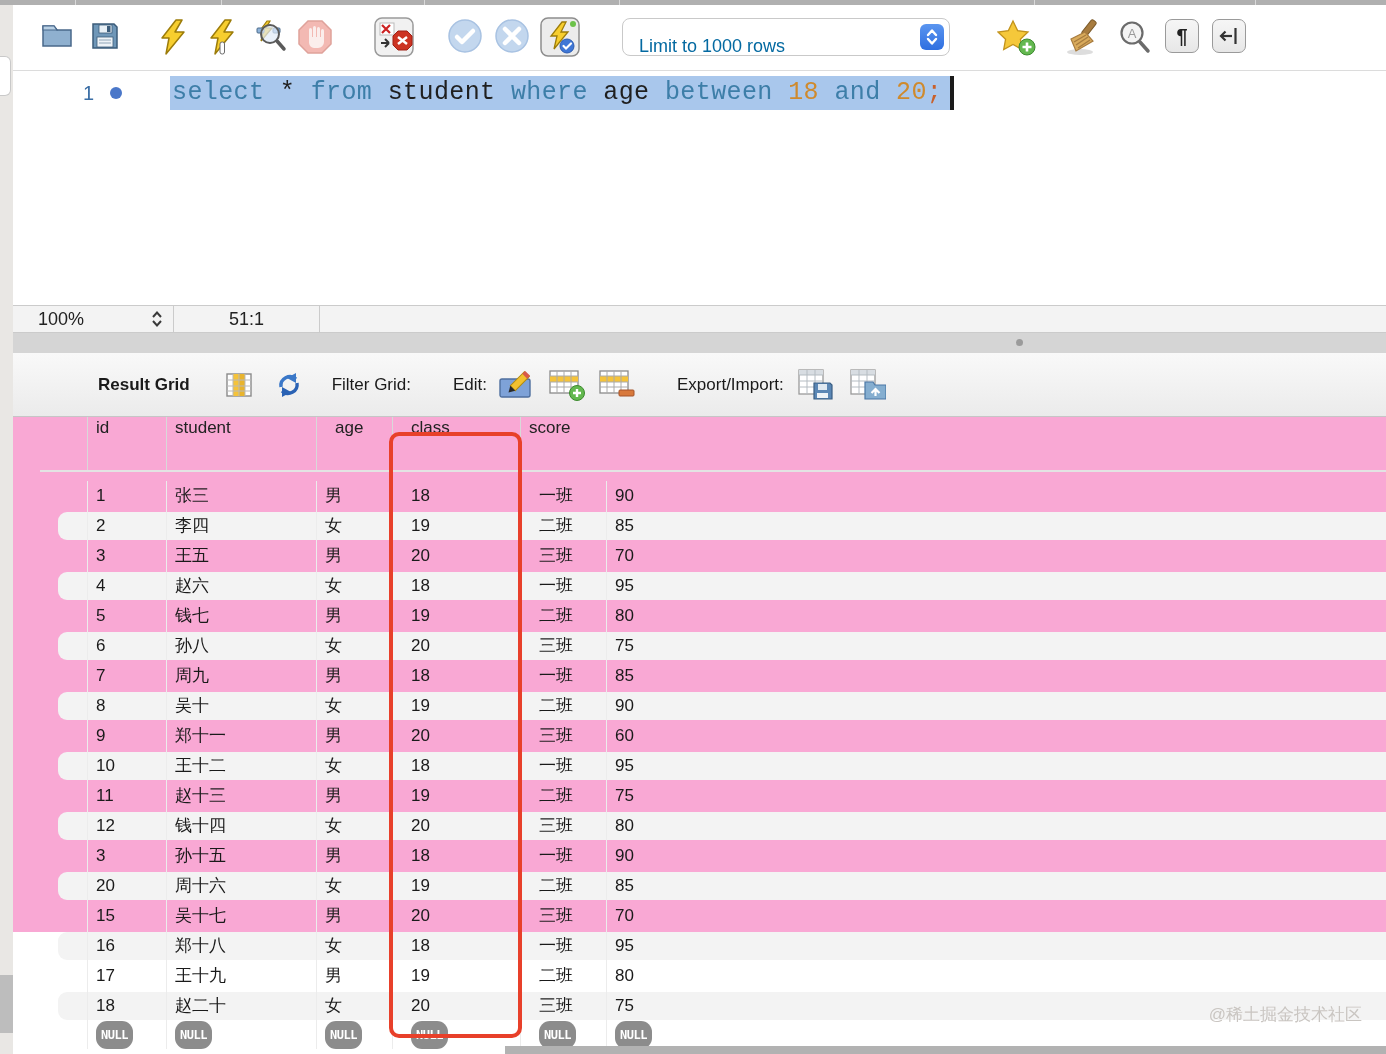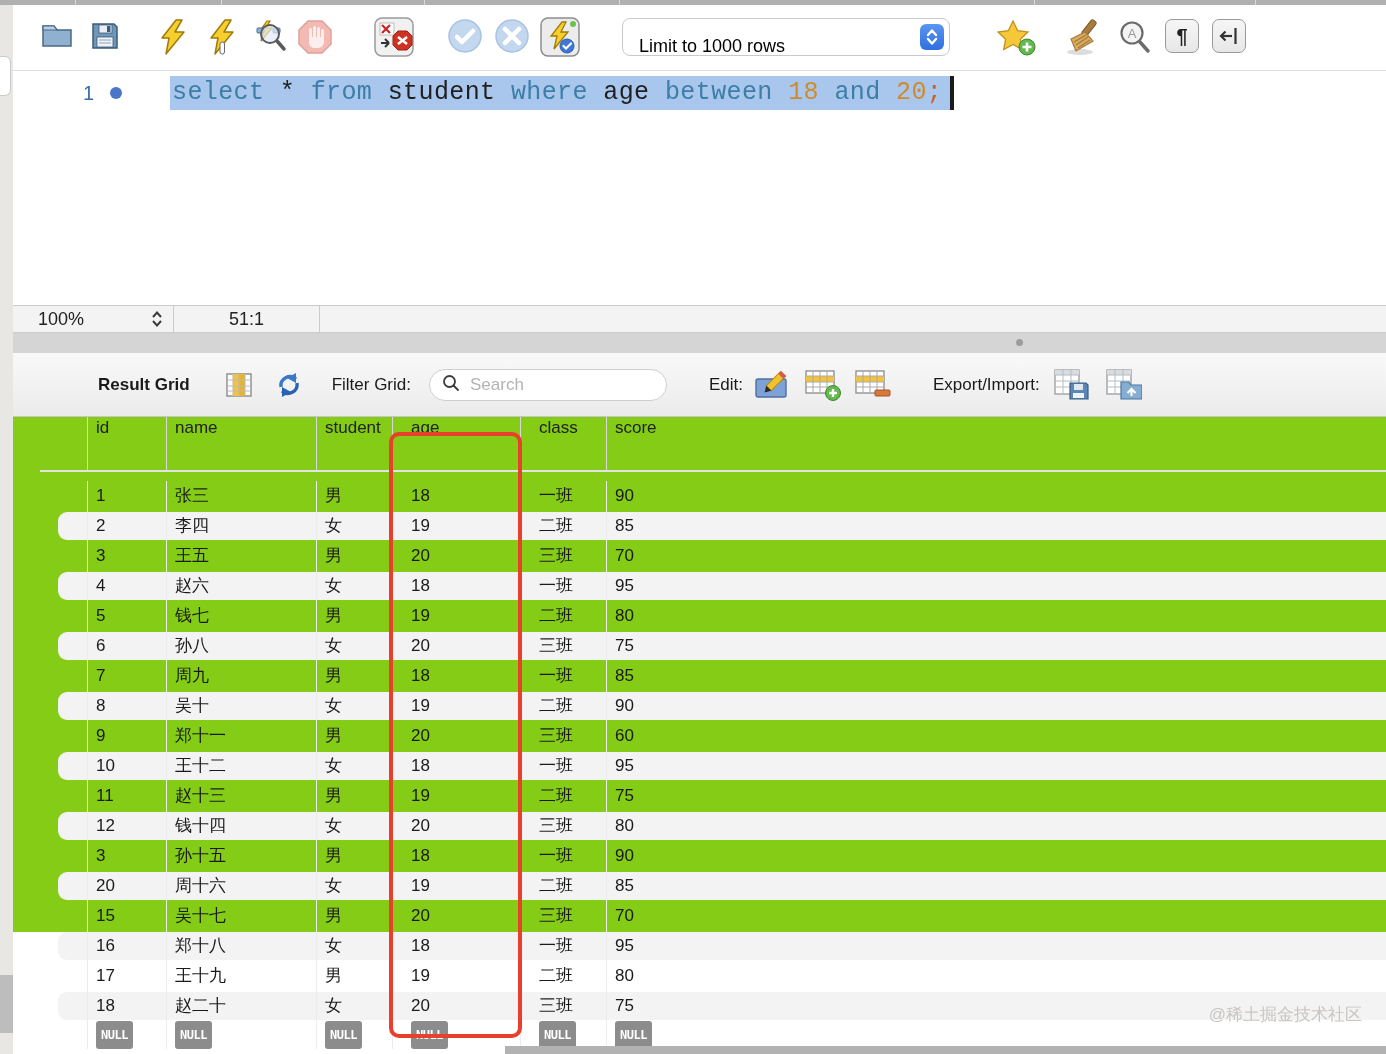--- a/index.html
+++ b/index.html
@@ -14,21 +14,21 @@
   #rail-tab{left:0;top:56px;width:10px;height:38px;background:#fff;border:1px solid #c9c9c9;border-left:none;border-radius:0 6px 6px 0;}
   #rail-thumb{left:0;top:975px;width:13px;height:58px;background:#bdbdbd;}
   
   #toolbar{left:13px;top:5px;width:1373px;height:65px;background:#ffffff;border-bottom:1px solid #dcdcdc;z-index:2;}
   .tico{position:absolute;top:14px;display:flex;align-items:center;justify-content:center;}
   .tbtn{width:34px;height:34px;border:1.5px solid #9a9a9a;border-radius:7px;background:linear-gradient(#f6f6f6,#e7e7e7);
         display:flex;align-items:center;justify-content:center;box-sizing:border-box;}
   .pilcrow{font-size:20px;font-weight:bold;color:#222;}
   #limit-dd{left:609px;top:13px;width:328px;height:38px;background:#fff;border:1.5px solid #c9c9c9;border-radius:8px;
             box-sizing:border-box;display:flex;align-items:center;}
-  #limit-dd .lbl{font-size:18px;padding-left:16px;color:#000000;margin-top:18px;}
+  #limit-dd .lbl{font-size:18px;padding-left:16px;color:#0369a1;margin-top:18px;}
   #limit-dd .step{position:absolute;right:5px;top:5px;width:24px;height:26px;border-radius:6px;
             background:linear-gradient(#5a95f0,#2f6fe0);display:flex;align-items:center;justify-content:center;}
   
   #editor{left:13px;top:71px;width:1373px;height:234px;background:#fff;}
   #line1{position:absolute;left:0;top:5px;width:100%;height:34px;}
   #sel{position:absolute;left:157px;top:0;width:780px;height:34px;background:var(--selection);}
   #ln{position:absolute;left:51px;top:0;width:30px;text-align:right;line-height:34px;font-size:20px;color:var(--line-number);}
   #stmt-dot{position:absolute;left:97px;top:11px;width:12px;height:12px;border-radius:50%;background:var(--statement-dot);}
   #sql-code{position:absolute;left:159px;top:0;line-height:34px;font-family:Liberation Mono, monospace;
             font-size:25px;letter-spacing:0.4px;white-space:pre;}
@@ -50,36 +50,36 @@
   #rg-toolbar{left:13px;top:353px;width:1373px;height:64px;background:linear-gradient(#f9f9f9,#ebebeb);
               border-bottom:1px solid #c6c6c6;box-sizing:border-box;display:flex;align-items:center;padding-left:37px;z-index:2;}
   #rg-toolbar .t{font-size:17px;margin-left:48px;}
   #rg-title{font-weight:bold;}
   .mi{display:flex;align-items:center;justify-content:center;}
   #search-box{width:238px;height:32px;background:#fff;border:1px solid #d0d0d0;border-radius:16px;display:flex;align-items:center;
               padding-left:12px;box-sizing:border-box;}
   #search-box input{border:none;outline:none;font-size:17px;width:170px;margin-left:8px;color:#333;background:transparent;font-family:inherit;}
   #search-box input::placeholder{color:#b3b3b3;}
   
-  #result-grid{left:0;top:417px;width:1386px;height:515px;background:#84cc16;z-index:1;}
+  #result-grid{left:0;top:417px;width:1386px;height:515px;background:#f9a8d4;z-index:1;}
   .grid-row{display:grid;grid-template-columns:47px 79px 150px 76px 128px 86px 92px minmax(0,1fr);margin-left:40px;}
   #grid-header-row{height:55px;align-items:end;border-bottom:2px solid #e3e3e3;box-sizing:border-box;}
   #grid-header-row .c{padding-bottom:8px;color:#222;}
   #grid-spacer{height:9px;}
   .row{height:30px;position:relative;align-items:center;}
   .row.striped::before{content:"";position:absolute;left:18px;right:0;top:1px;bottom:1px;background:var(--stripe);border-radius:9px 0 0 9px;}
   .c{position:relative;padding-left:8px;font-size:17px;line-height:30px;border-left:1px solid #ececec;box-sizing:border-box;height:100%;}
   #grid-header-row .c{border-left:1px solid #d9d9d9;line-height:22px;}
   .c.c3,.c.c4{padding-left:18px;}
   .g{border:none;}
   .f{border-left:1px solid #ececec;}
   #null-row{height:26px;align-items:center;}
   #null-row .c{line-height:26px;}
   .nullb{display:inline-block;background:var(--null-badge);color:#fff;font-family:"DejaVu Sans Mono","Liberation Mono",monospace;
-         font-weight:bold;font-size:12px;padding:1px 5px;border-radius:3px;letter-spacing:-0.5px;}
+         font-weight:bold;font-size:12px;padding:1px 5px;border-radius:11px;letter-spacing:-0.5px;}
   
   #red-box{left:389px;top:432px;width:125px;height:598px;border:4px solid var(--highlight-box);border-radius:10px;z-index:5;pointer-events:none;}
   #hscroll{left:505px;bottom:0;width:881px;height:8px;background:#b2b2b2;z-index:6;}
   #watermark{right:24px;bottom:28px;font-size:17px;color:#c9c5c1;z-index:4;}
 </style>
 </head>
 <body>
 
 <div class="abs" id="top-strip">
   <div class="div" style="left:75px"></div>
@@ -258,29 +258,20 @@
   </span>
   <span class="mi" style="margin-left:22px">
     <svg width="30" height="28" viewBox="0 0 30 28">
         <path d="M7 16 a9 9 0 0 1 15 -8" fill="none" stroke="#3b78c8" stroke-width="3.4"></path>
         <polygon points="22,2 22,12 13,7" fill="#3b78c8"></polygon>
         <path d="M23 12 a9 9 0 0 1 -15 8" fill="none" stroke="#2a62b4" stroke-width="3.4"></path>
         <polygon points="8,26 8,16 17,21" fill="#2a62b4"></polygon>
       </svg>
   </span>
   <span class="t" style="margin-left:28px">Filter Grid:</span>
-  <div id="search-box" style="margin-left:18px">
-    <span>
-      <svg width="18" height="18" viewBox="0 0 18 18">
-          <circle cx="7.5" cy="7.5" r="5.5" fill="none" stroke="#3a3a3a" stroke-width="1.8"></circle>
-          <line x1="11.5" y1="11.5" x2="16" y2="16" stroke="#3a3a3a" stroke-width="1.8" stroke-linecap="round"></line>
-        </svg>
-    </span>
-    <input placeholder="Search" style="">
-  </div>
   <span class="t" style="margin-left:42px">Edit:</span>
   <span class="mi" style="margin-left:12px">
     <svg width="36" height="30" viewBox="0 0 36 30">
         <rect x="1" y="9" width="30" height="18" rx="2" fill="#7ea2d8" stroke="#4f6f9f" stroke-width="1.4"></rect>
         <g transform="rotate(-45 18 14)">
           <rect x="12" y="10.5" width="20" height="7" fill="#f2c12e" stroke="#b08a10"></rect>
           <rect x="29" y="10.5" width="4" height="7" fill="#d85a4a"></rect>
           <polygon points="12,10.5 12,17.5 6,14" fill="#2a2a2a"></polygon>
         </g>
       </svg>
@@ -321,21 +312,20 @@
         <path d="M15 13 h8 l2 3 h11 v14 H15 z" fill="#85aed0" stroke="#4a77a5" stroke-width="1.2"></path>
         <path d="M25.5 27 v-6 m-4 3 l4 -4 l4 4" stroke="#fff" stroke-width="2.2" fill="none"></path>
       </svg>
   </span>
 </div>
 
 <div class="abs" id="result-grid">
   <div class="grid-row" id="grid-header-row">
       <div class="g"></div>
       <div class="c h c0">id</div>
-      <div class="c h c1">name</div>
       <div class="c h c2">student</div>
       <div class="c h c3">age</div>
       <div class="c h c4">class</div>
       <div class="c h c5">score</div>
       <div class="f"></div>
     </div>
   <div id="grid-spacer"></div>
   <div id="grid-body">
       <div class="grid-row row">
         <div class="g"></div>

